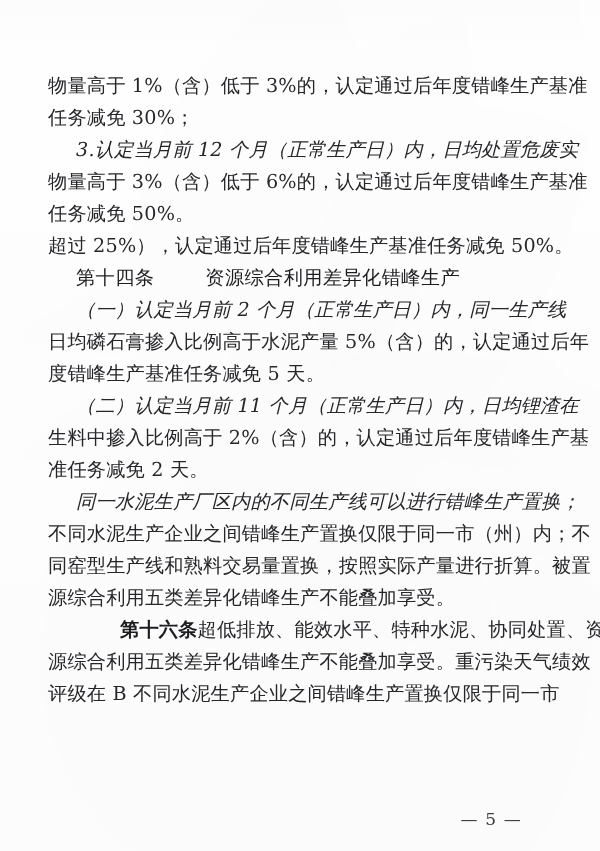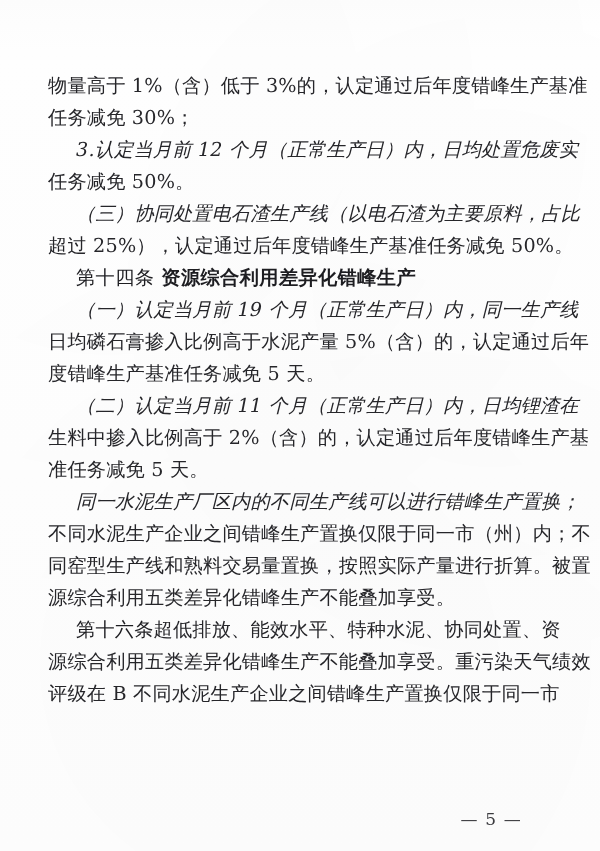--- a/index.html
+++ b/index.html
@@ -75,32 +75,34 @@
     display: inline-block;
     width: 7px;
   }
 
   .heading .art-gap-wide {
     display: inline-block;
     width: 17px;
   }
 
   .heading .art-title {
-    font-weight: bold;
+    font-weight: normal;
+    margin-left: 44px;
   }
 
   
   .line.heading-inline {
     padding-left: 28px;
     font-weight: normal;
     color: #26262a;
   }
   .line.heading-inline .art-label {
-    font-weight: normal;
+    font-weight: bold;
     color: #1d1d21;
+    margin-left: 44px;
   }
 
   .page-number {
     position: absolute;
     left: 48px;
     top: 806px;
     width: 474px;
     text-align: right;
     font-size: 17px;
     line-height: 26px;
@@ -117,40 +119,40 @@
 
   <div class="text-column">
 
     <div>
       <div class="line">物量高于 1%（含）低于 3%的，认定通过后年度错峰生产基准</div>
       <div class="line">任务减免 30%；</div>
     </div>
 
     <div>
       <div class="line indent">3.认定当月前 12 个月（正常生产日）内，日均处置危废实</div>
+      <div class="line">物量高于 3%（含）低于 6%的，认定通过后年度错峰生产基准</div>
       <div class="line">任务减免 50%。</div>
     </div>
 
     <div>
-      <div class="line indent">（三）协同处置电石渣生产线（以电石渣为主要原料，占比</div>
       <div class="line">超过 25%），认定通过后年度错峰生产基准任务减免 50%。</div>
     </div>
 
     <div class="line heading"><span class="art-label">第十四条</span><span class="art-gap-narrow"></span><span class="art-title">资源综合利用差异化错峰生产</span></div>
 
     <div>
-      <div class="line indent">（一）认定当月前 19 个月（正常生产日）内，同一生产线</div>
+      <div class="line indent">（一）认定当月前 2 个月（正常生产日）内，同一生产线</div>
       <div class="line">日均磷石膏掺入比例高于水泥产量 5%（含）的，认定通过后年</div>
       <div class="line">度错峰生产基准任务减免 5 天。</div>
     </div>
 
     <div>
       <div class="line indent">（二）认定当月前 11 个月（正常生产日）内，日均锂渣在</div>
       <div class="line">生料中掺入比例高于 2%（含）的，认定通过后年度错峰生产基</div>
-      <div class="line">准任务减免 5 天。</div>
+      <div class="line">准任务减免 2 天。</div>
     </div>
 
 
     <div>
       <div class="line indent">同一水泥生产厂区内的不同生产线可以进行错峰生产置换；</div>
       <div class="line">不同水泥生产企业之间错峰生产置换仅限于同一市（州）内；不</div>
       <div class="line">同窑型生产线和熟料交易量置换，按照实际产量进行折算。被置</div>
       <div class="line">源综合利用五类差异化错峰生产不能叠加享受。</div>
     </div>
 

